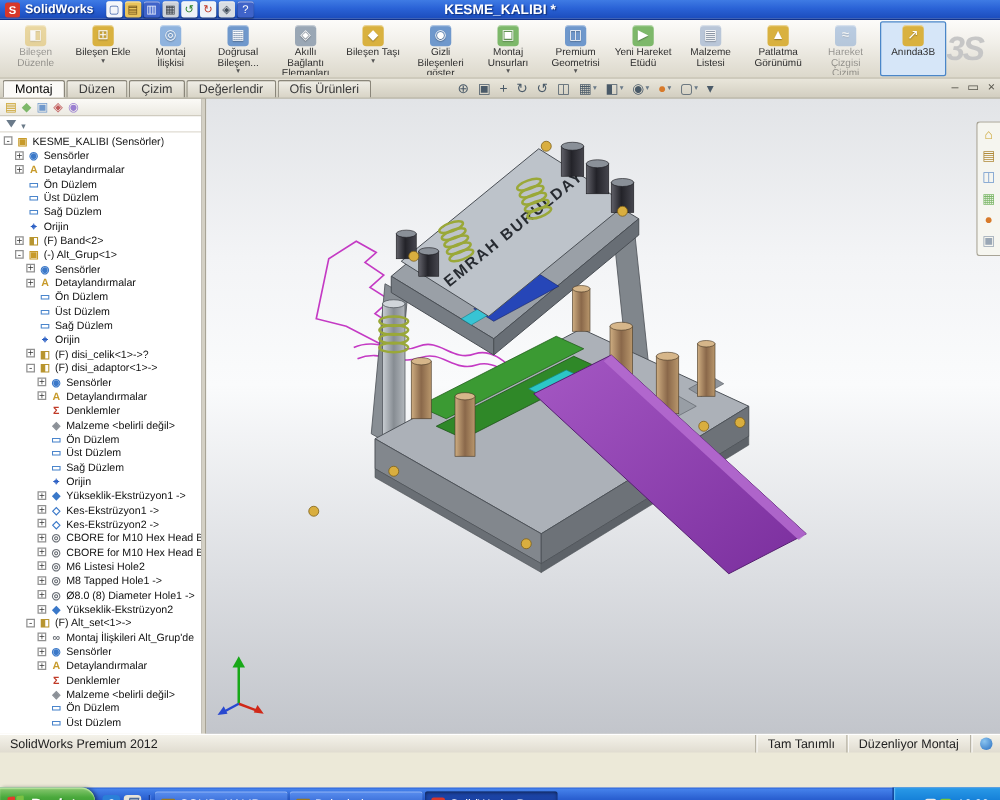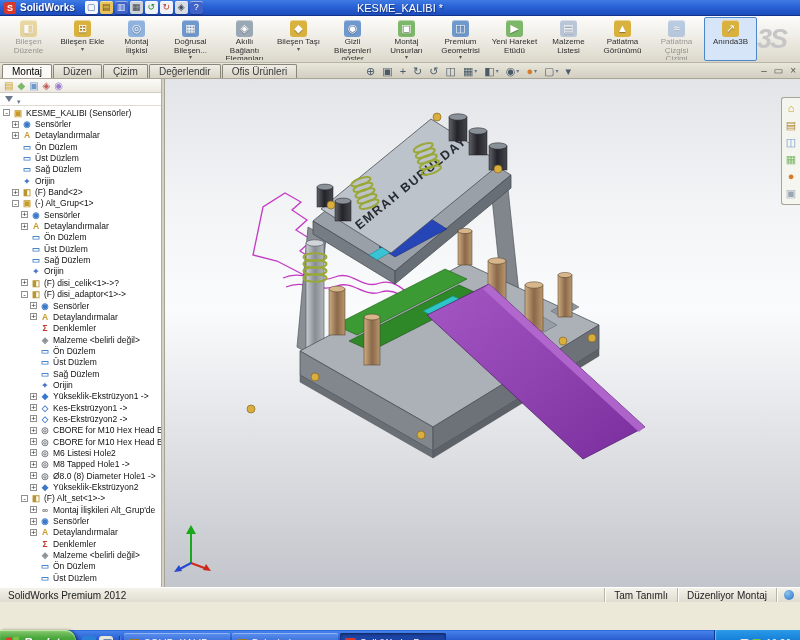--- a/index.html
+++ b/index.html
@@ -5,21 +5,21 @@
   * { margin:0; padding:0; box-sizing:border-box; }
   html,body { width:800px; height:640px; overflow:hidden; font-family:"Liberation Sans",sans-serif; background:#000; }
   .window { position:relative; width:800px; height:640px; display:flex; flex-direction:column; background:#ece9d8; }
 
   
   .titlebar { height:16px; flex:none; background:linear-gradient(180deg,#3f7be4 0%,#2a62d6 45%,#1b4cbc 100%); border-bottom:1px solid #12328a; display:flex; align-items:center; padding:0 4px; gap:4px; position:relative; color:#fff; }
   .swlogo { width:12px; height:12px; background:#d8372a; border-radius:2px; color:#fff; font-size:9px; font-weight:bold; text-align:center; line-height:12px; flex:none; }
   .appname { font-size:10px; font-weight:bold; text-shadow:1px 1px 1px #10307a; }
   .qat { display:flex; gap:2px; margin-left:6px; }
   .qico { width:13px; height:13px; border-radius:2px; font-size:9px; line-height:13px; text-align:center; box-shadow:inset 0 1px 0 rgba(255,255,255,.5), 0 1px 1px rgba(0,0,0,.3); }
-  .doctitle { position:absolute; left:50%; transform:translateX(-50%); font-size:11px; font-weight:normal; text-shadow:1px 1px 1px #10307a; white-space:nowrap; }
+  .doctitle { position:absolute; left:50%; transform:translateX(-50%); font-size:11px; font-weight:bold; text-shadow:1px 1px 1px #10307a; white-space:nowrap; }
 
   
   .cmdwrap { height:47px; flex:none; display:flex; align-items:stretch; background:linear-gradient(180deg,#fdfcfa 0%,#f1efe9 40%,#dcd8cb 100%); border-bottom:1px solid #b8b4a6; padding:1px 2px; position:relative; }
   .cmdbar { display:flex; align-items:stretch; gap:1px; }
   .cbtn { flex:0 1 auto; width:53px; display:flex; flex-direction:column; align-items:center; padding:2px 2px 0; border:1px solid transparent; border-radius:2px; font-size:8px; line-height:1.08; text-align:center; color:#2e2e2e; overflow:hidden; }
   .cbtn.disabled { opacity:.45; }
   .cbtn.active { background:#d6e6f8; border-color:#4a86c8; }
   .cmd-ico { width:17px; height:17px; flex:none; border-radius:3px; font-size:11px; line-height:17px; color:#fff; text-align:center; text-shadow:0 1px 1px rgba(0,0,0,.35); margin-bottom:1px; box-shadow:inset 0 1px 0 rgba(255,255,255,.45); }
   .cbl { display:block; }
   .dd { font-size:6px; color:#555; line-height:5px; }
@@ -155,21 +155,21 @@
         <div class="cbtn">
           <span class="cmd-ico" style="background: rgb(185, 198, 216);">▤</span>
           <span class="cbl">Malzeme Listesi</span>
         </div>
         <div class="cbtn">
           <span class="cmd-ico" style="background: rgb(217, 177, 63);">▲</span>
           <span class="cbl">Patlatma Görünümü</span>
         </div>
         <div class="cbtn disabled">
           <span class="cmd-ico" style="background: rgb(111, 152, 204);">≈</span>
-          <span class="cbl">Patlatma Çizgisi Çizimi</span>
+          <span class="cbl">Hareket Çizgisi Çizimi</span>
         </div>
         <div class="cbtn active">
           <span class="cmd-ico" style="background: rgb(217, 177, 63);">↗</span>
           <span class="cbl">Anında3B</span>
         </div>
       </div>
     <div class="brandmark">3S</div>
   </div>
 
   <div class="tabrow">

